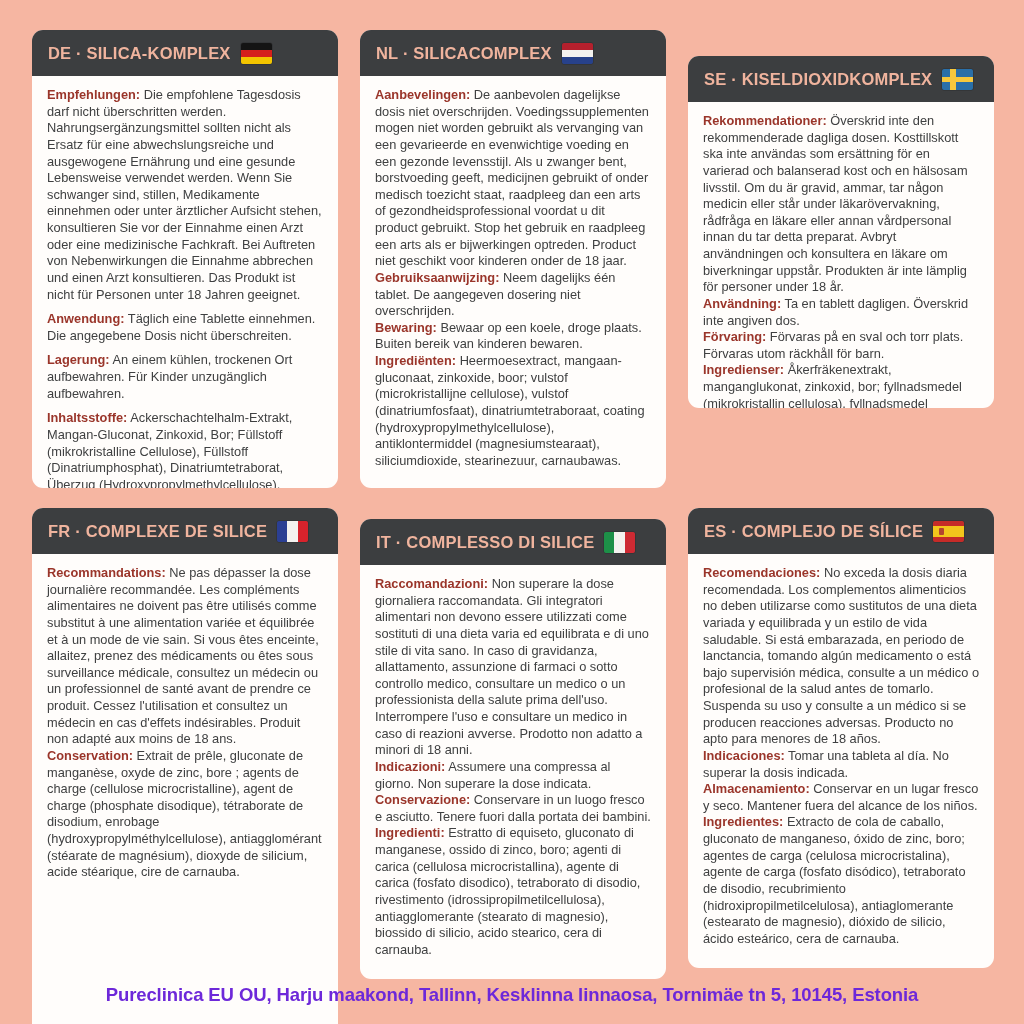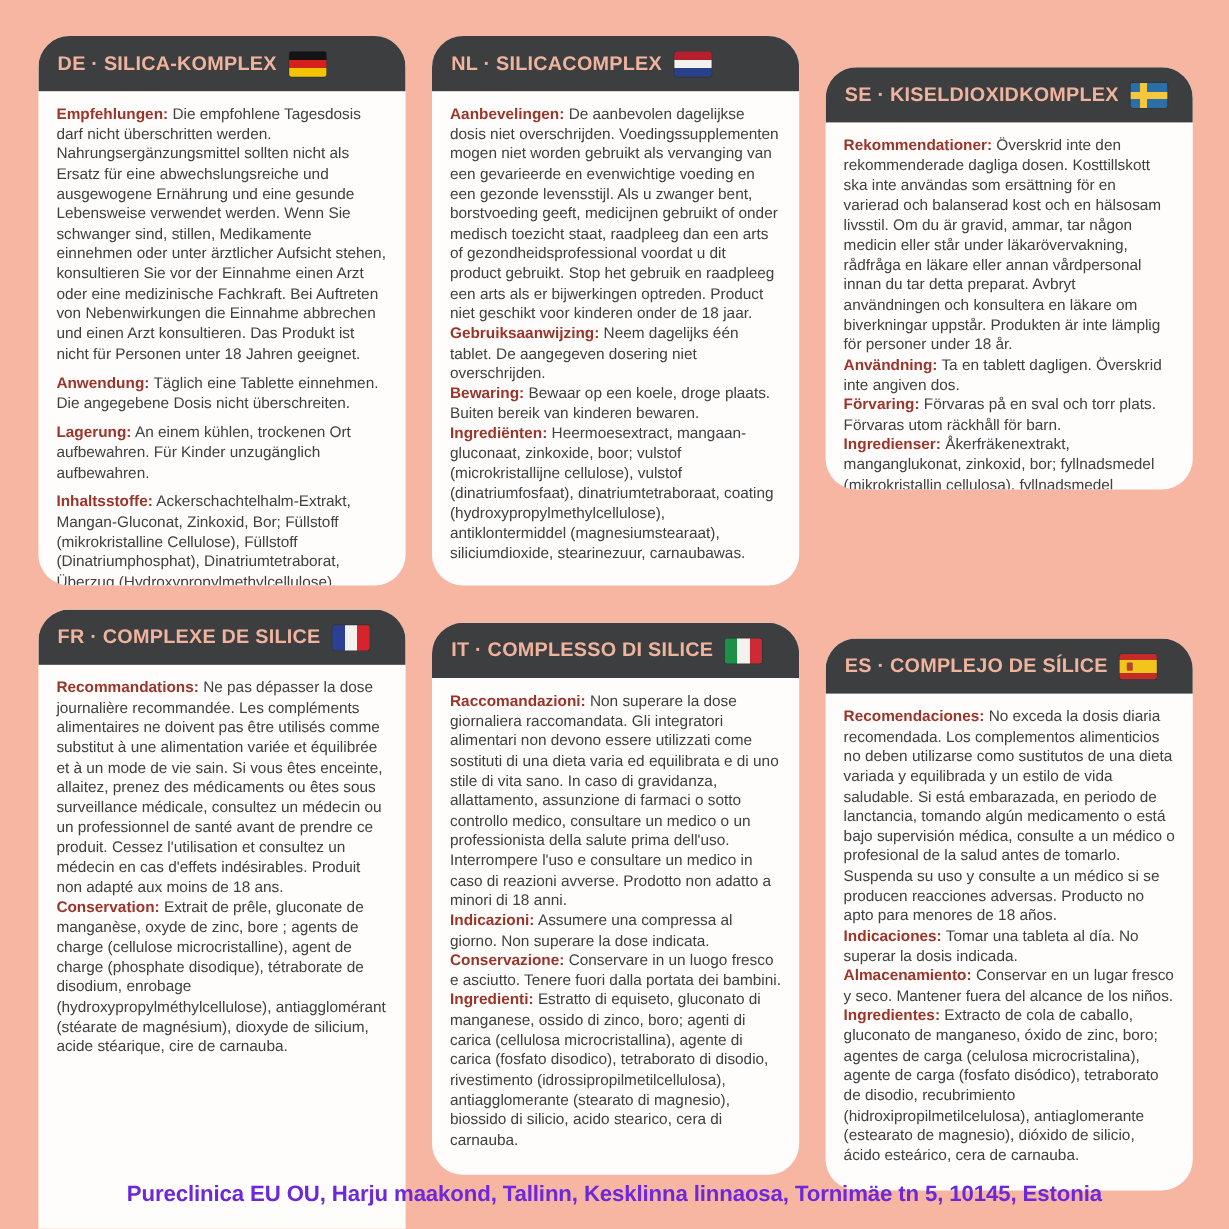--- a/index.html
+++ b/index.html
@@ -2,29 +2,29 @@
 <html><head>
 <meta charset="utf-8">
 <style>
   html,body{margin:0;padding:0;}
   body{
     width:1024px;height:1024px;position:relative;overflow:hidden;
     background:#f6b6a2;
     font-family:"Liberation Sans","DejaVu Sans",sans-serif;
   }
   .card{
-    position:absolute;width:306px;background:#fffdfb;border-radius:26px;
+    position:absolute;width:306px;background:#fffdfb;border-radius:11px;
     overflow:hidden;display:flex;flex-direction:column;
   }
   #card-de{left:32px;top:30px;height:458px;}
   #card-nl{left:360px;top:30px;height:458px;}
   #card-se{left:688px;top:40px;height:352px;margin-top:16px;}
   #card-fr{left:32px;top:508px;height:545px;}
   #card-it{left:360px;top:519px;height:460px;}
-  #card-es{left:688px;top:508px;height:460px;margin-top:24px;}
+  #card-es{left:688px;top:508px;height:460px;}
   .card-header{
     height:46px;flex:0 0 auto;background:#3c3e40;
     display:flex;align-items:center;padding:0 16px;
   }
   .card-title{
     color:#f0b49e;font-weight:bold;font-size:16.5px;letter-spacing:.2px;
     white-space:nowrap;
   }
   .flag{width:31px;height:21px;border-radius:2px;margin-left:10px;flex:0 0 auto;box-shadow:0 0 0 .5px rgba(0,0,0,.25);}
   .flag-de{background:linear-gradient(to bottom,#141414 0 33.4%,#d5201c 33.4% 66.7%,#f3c500 66.7% 100%);}

